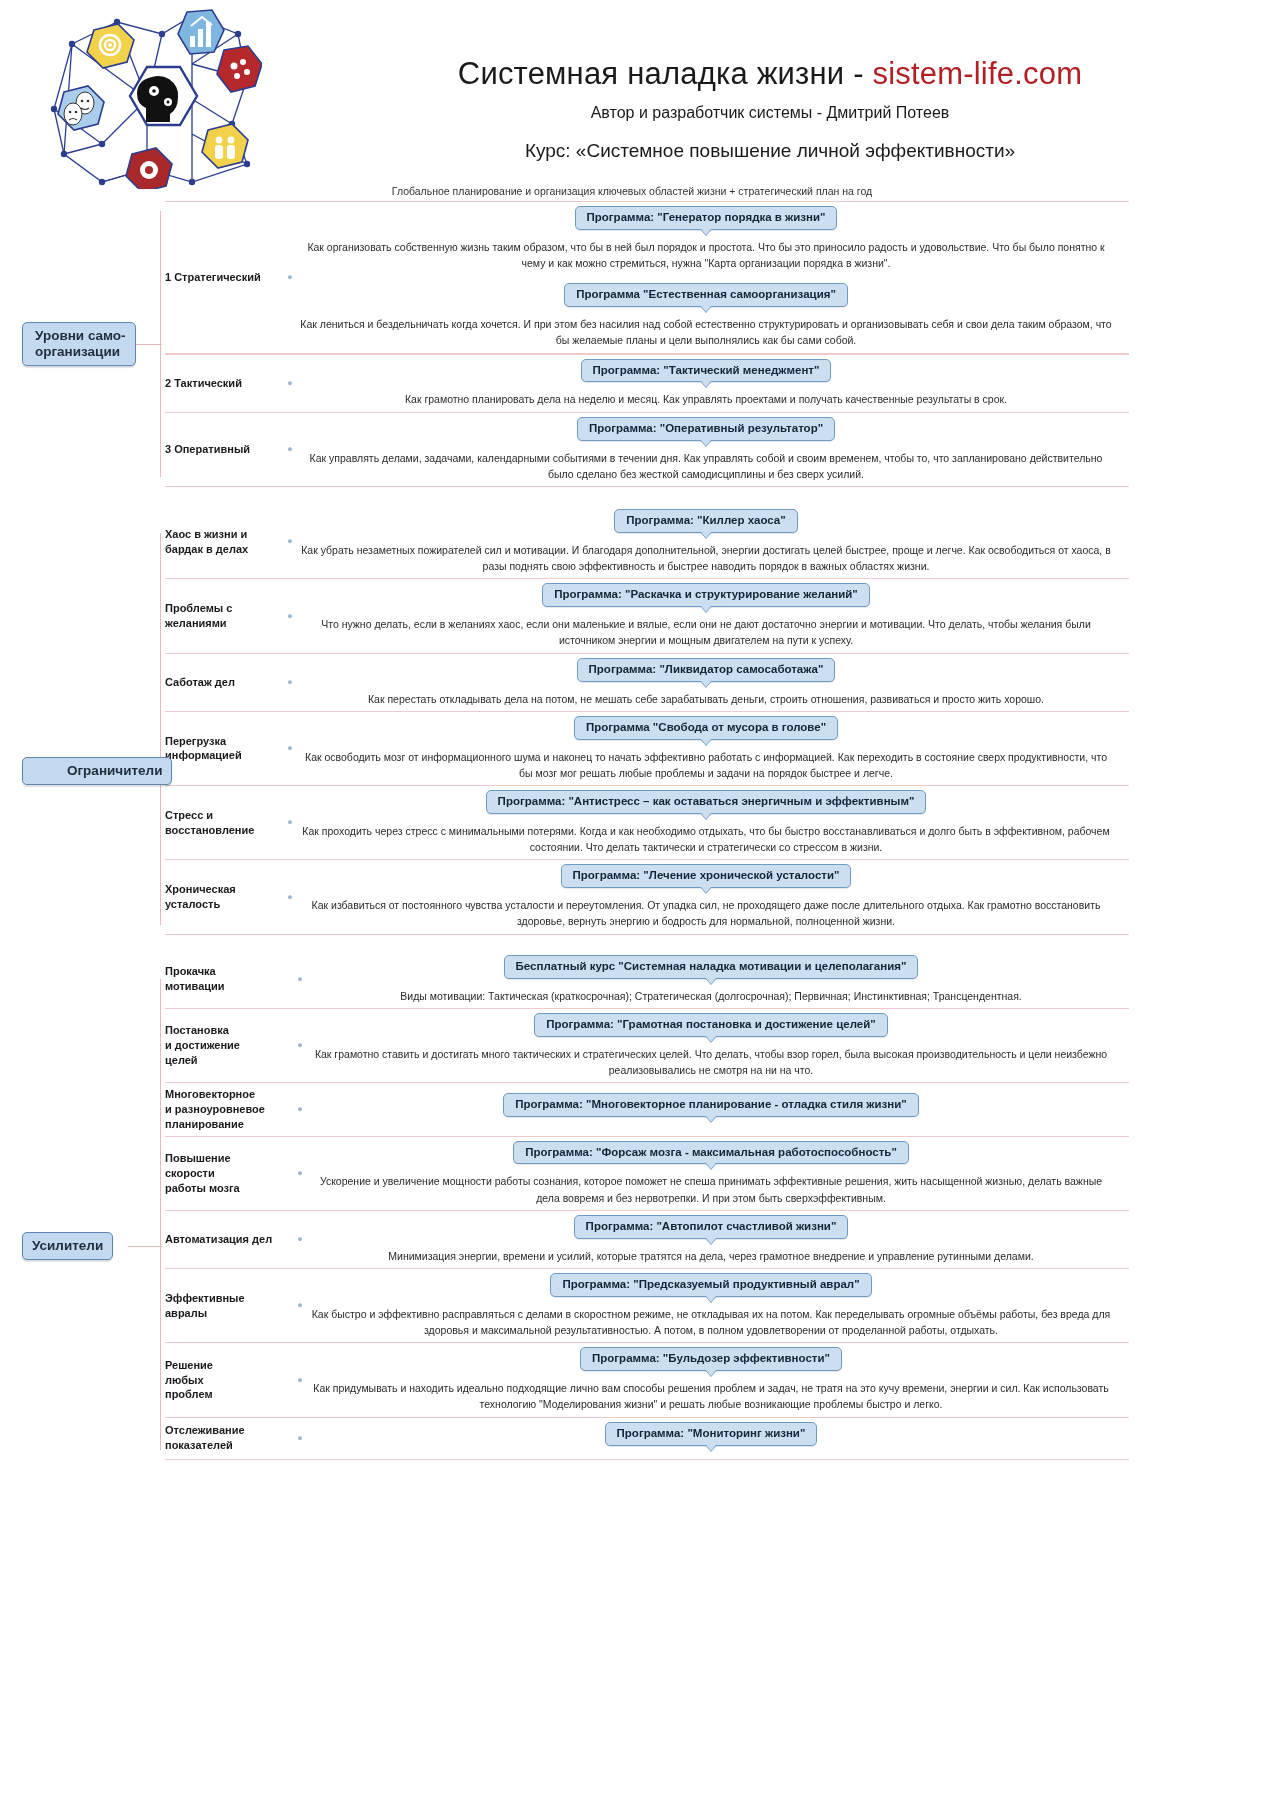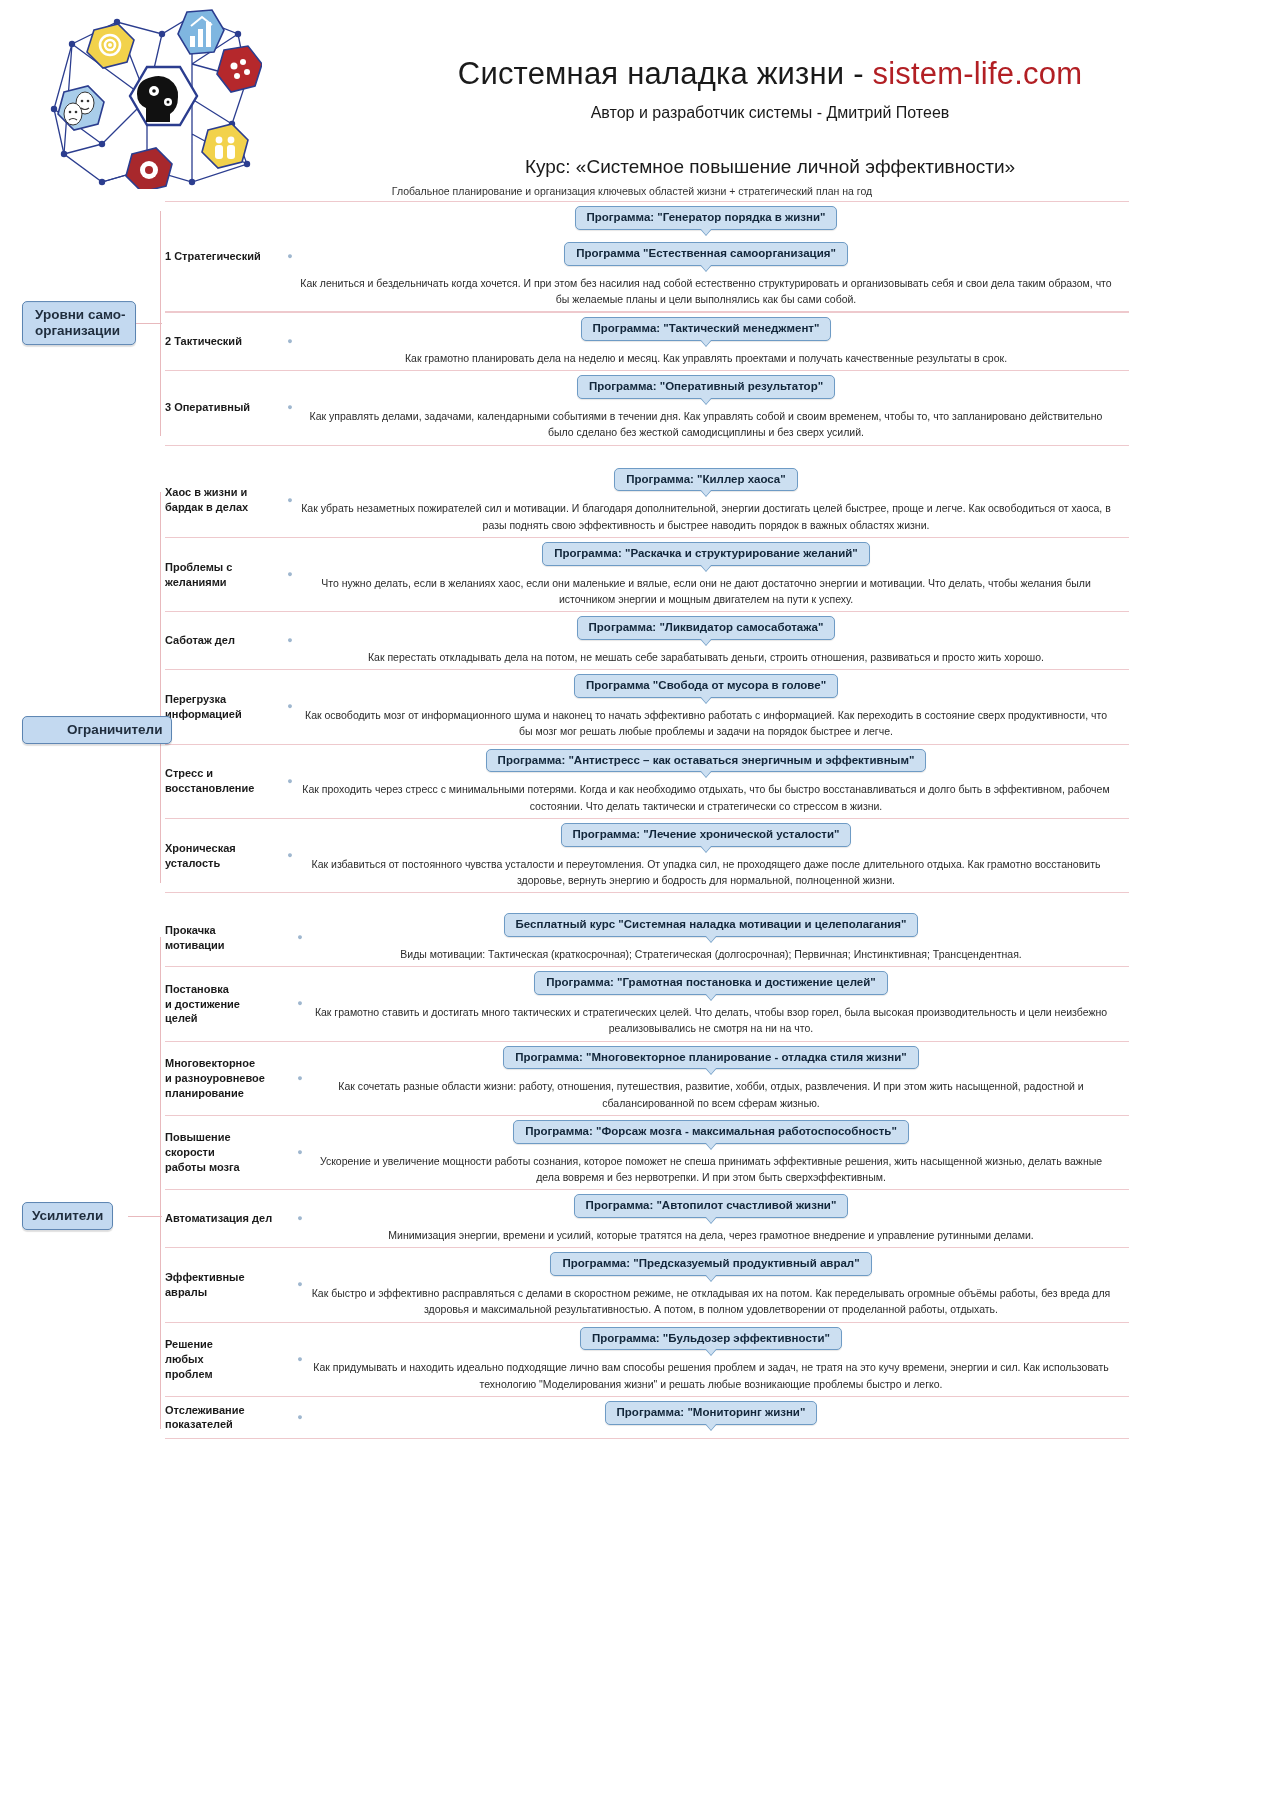--- a/index.html
+++ b/index.html
@@ -44,21 +44,21 @@
     color: #b21f24;
   }
   .title-sub {
     font-size: 16px;
     color: #1a1a1a;
     margin-top: 12px;
   }
   .title-course {
     font-size: 19px;
     color: #1a1a1a;
-    margin-top: 34px;
+    margin-top: 18px;
   }
 
   
   .map {
     position: relative;
     width: 1129px;
   }
 
   .branch {
     position: relative;
@@ -327,20 +327,21 @@
       </div>
       <div class="rows-col">
 
         <div class="row last-rule">
           <div class="row-label">1 Стратегический</div>
           <div class="row-bullet">●</div>
           <div class="row-body">
             <div class="callout-wrap">
               <span class="callout">Программа: "Генератор порядка в жизни"</span>
             </div>
+            <div class="desc">Как организовать собственную жизнь таким образом, что бы в ней был порядок и простота. Что бы это приносило радость и удовольствие. Что бы было понятно к чему и как можно стремиться, нужна "Карта организации порядка в жизни".</div>
             <div class="callout-wrap" style="margin-top:12px;">
               <span class="callout">Программа "Естественная самоорганизация"</span>
             </div>
             <div class="desc">Как лениться и бездельничать когда хочется. И при этом без насилия над собой естественно структурировать и организовывать себя и свои дела таким образом, что бы желаемые планы и цели выполнялись как бы сами собой.</div>
           </div>
         </div>
 
         <div class="row">
           <div class="row-label">2 Тактический</div>
           <div class="row-bullet">●</div>
@@ -483,21 +484,20 @@
 
         <div class="row">
           <div class="row-label wide">Многовекторное
 и разноуровневое
 планирование</div>
           <div class="row-bullet">●</div>
           <div class="row-body">
             <div class="callout-wrap">
               <span class="callout">Программа: "Многовекторное планирование - отладка стиля жизни"</span>
             </div>
-            <div class="desc">Как сочетать разные области жизни: работу, отношения, путешествия, развитие, хобби, отдых, развлечения. И при этом жить насыщенной, радостной и сбалансированной по всем сферам жизнью.</div>
           </div>
         </div>
 
         <div class="row">
           <div class="row-label wide">Повышение
 скорости
 работы мозга</div>
           <div class="row-bullet">●</div>
           <div class="row-body">
             <div class="callout-wrap">

